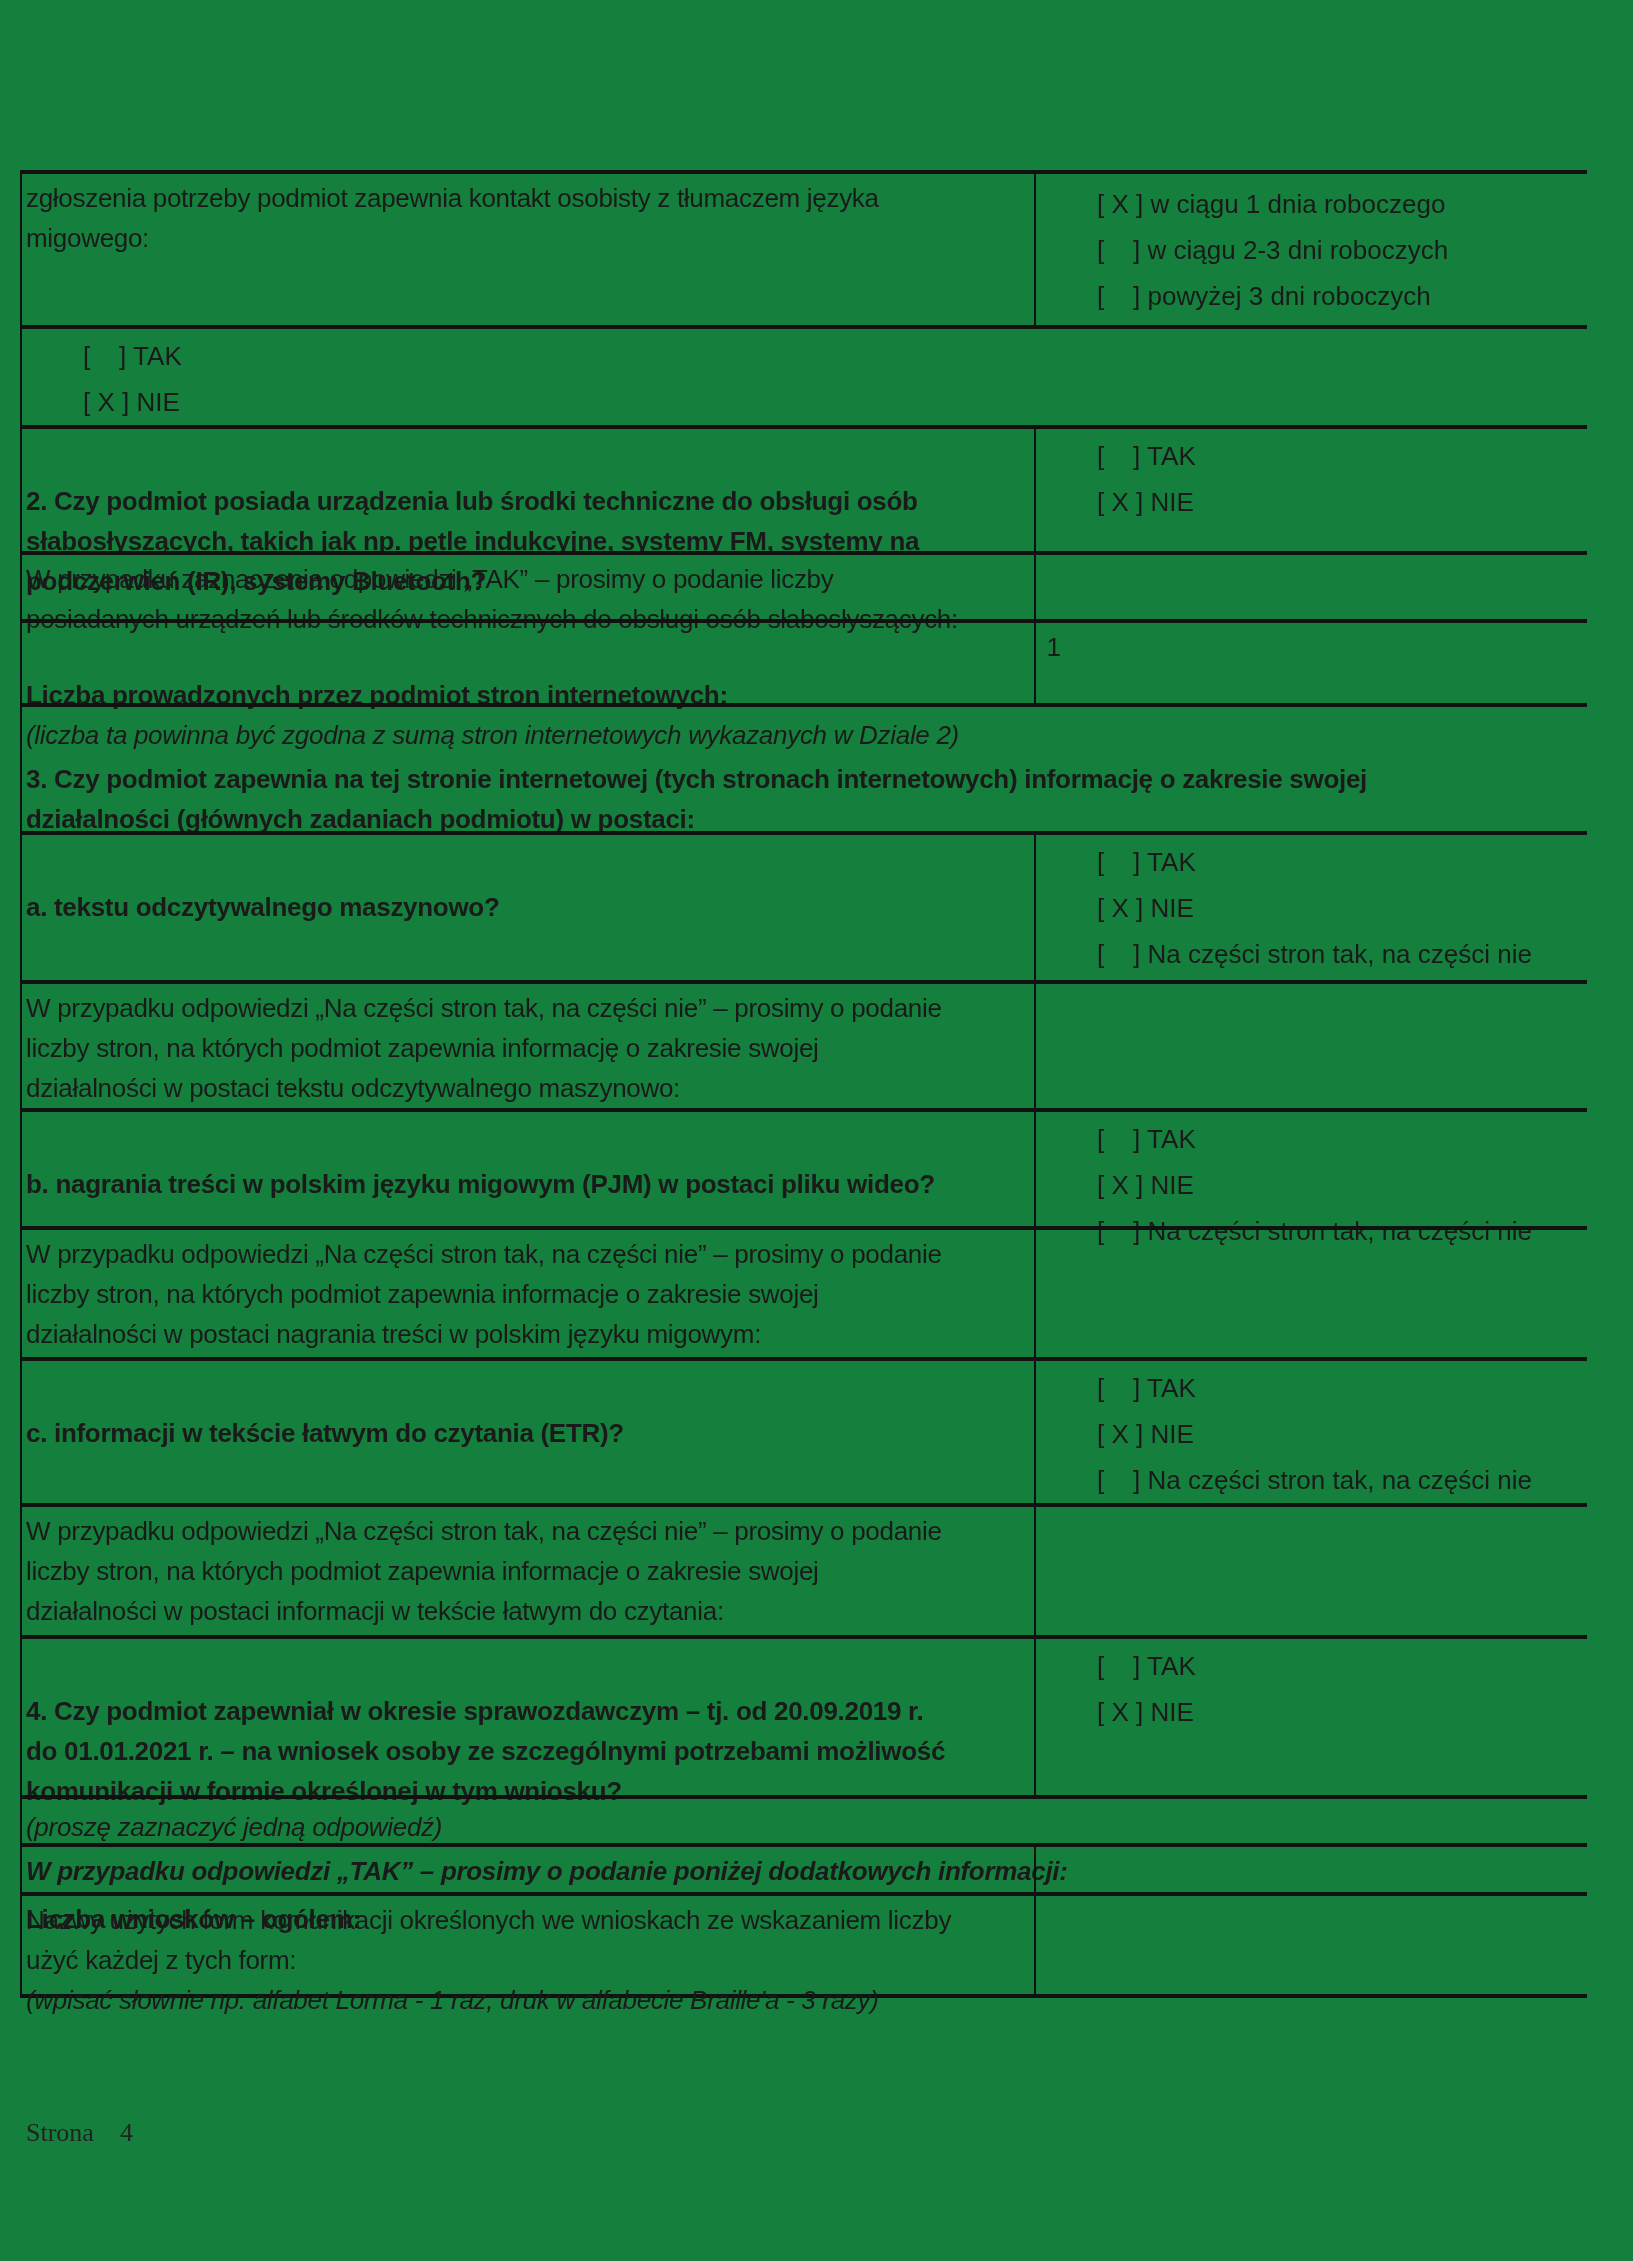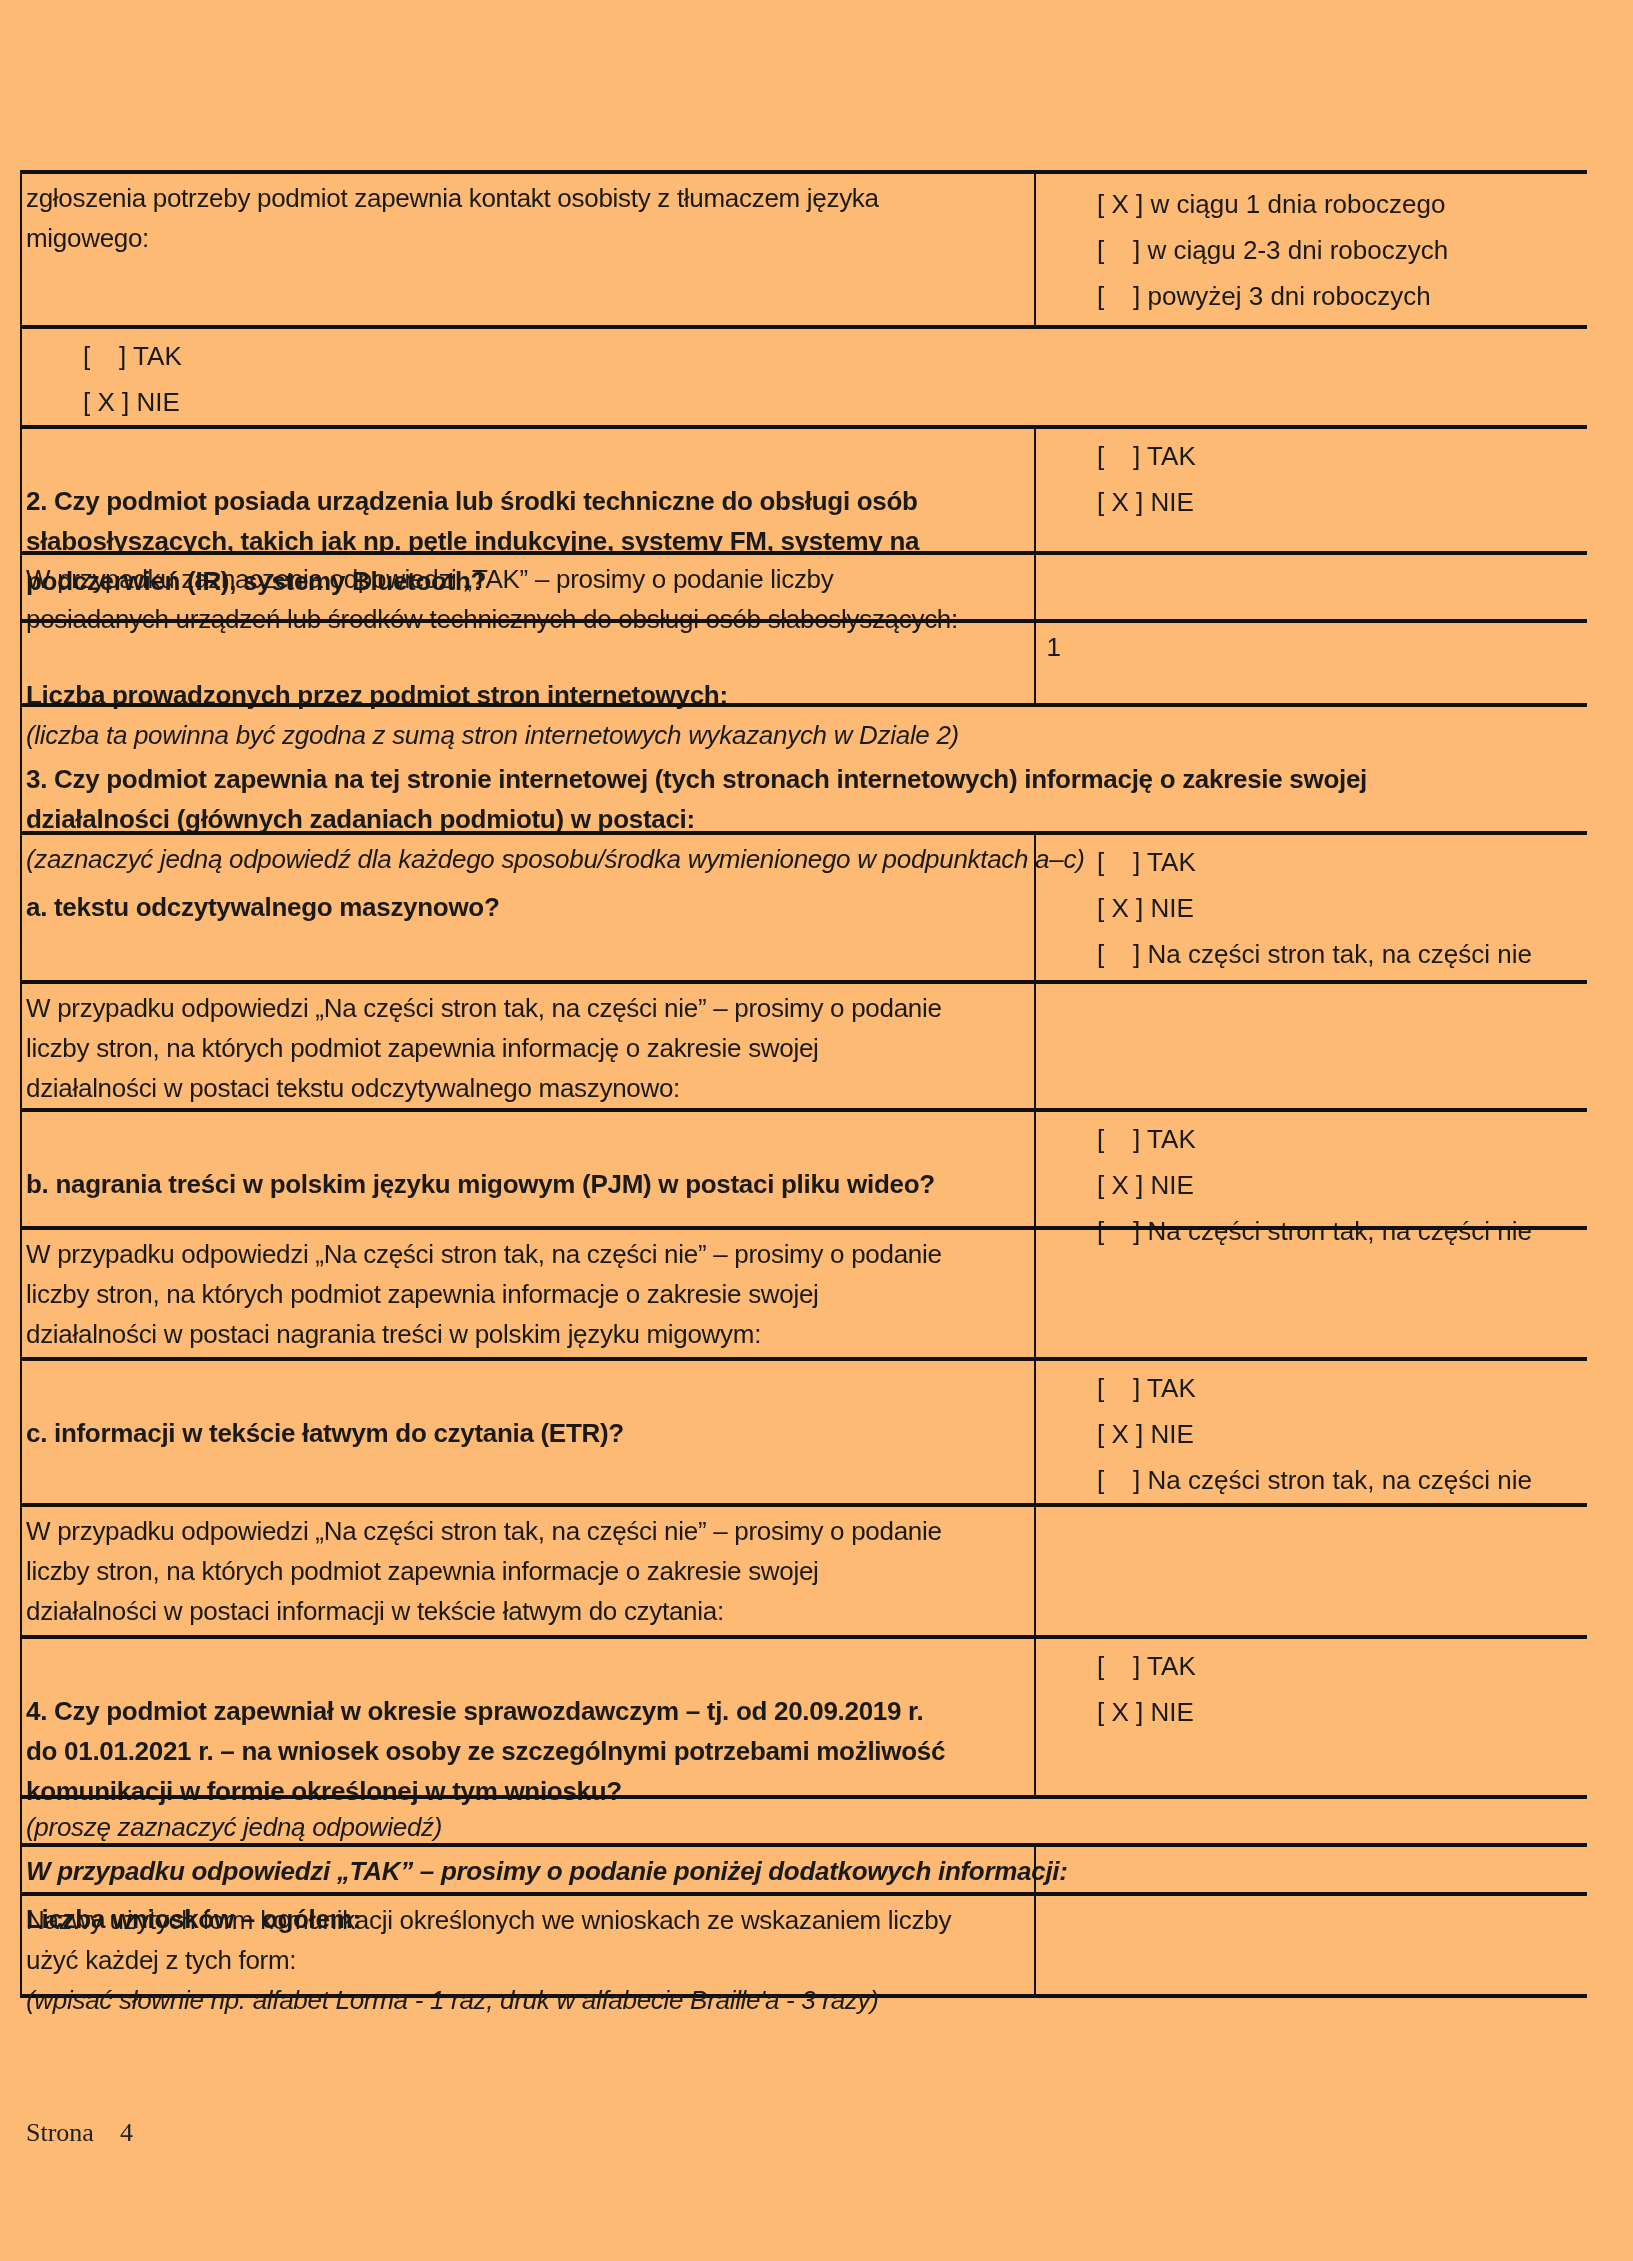--- a/index.html
+++ b/index.html
@@ -1,17 +1,17 @@
 <!DOCTYPE html>
 <html style="font-size:10.5px"><head>
 <meta charset="utf-8">
 <style>
   html, body { margin: 0; padding: 0; background: #ffffff; }
   body { width: 1634px; height: 2261px; position: relative; overflow: hidden; color: #1a1a1a; }
-  .page { position: absolute; left: 0; top: 0; width: 1634px; height: 2261px; background: #fdba74; }
+  .page { position: absolute; left: 0; top: 0; width: 1634px; height: 2261px; background: #15803d; }
   .tbl { position: absolute; left: 20px; top: 170px; width: 1565px; border-left: 2px solid #111; }
   .row { position: relative; display: flex; border-top: 4px solid #111; box-sizing: border-box; }
   .row.last { border-bottom: 4px solid #111; }
   .cell-l { width: 1014px; box-sizing: border-box; padding: 4px 5.3px 4px 4px; border-right: 2px solid #111; }
   .cell-r { flex: 1; box-sizing: border-box; padding: 4px 5.3px 4px 37px; }
   .cell-full { width: 100%; box-sizing: border-box; padding: 4px 5.3px 4px 4px; }
   .cell-val { padding-left: 10.5px; }
   .t { font-family: "Liberation Sans", sans-serif; font-size: 26px; line-height: 40px; letter-spacing: -0.3px; white-space: pre-line; }
   .b { font-weight: bold; margin-top: 48px; }
   .i { font-style: italic; }
@@ -74,21 +74,20 @@
       </div>
       <div class="cell-r cell-val">
         <div class="t">1</div>
       </div>
     </div>
 
     <div class="row" style="height:128px">
       <div class="cell-full">
         <div class="t b">3. Czy podmiot zapewnia na tej stronie internetowej (tych stronach internetowych) informację o zakresie swojej
 działalności (głównych zadaniach podmiotu) w postaci:</div>
-        <div class="t i">(zaznaczyć jedną odpowiedź dla każdego sposobu/środka wymienionego w podpunktach a–c)</div>
       </div>
     </div>
 
     <div class="row" style="height:149px">
       <div class="cell-l">
         <div class="t b">a. tekstu odczytywalnego maszynowo?</div>
       </div>
       <div class="cell-r">
         <div class="opt"><span class="box">[    ]</span><span> TAK</span></div>
         <div class="opt"><span class="box">[ X ]</span><span> NIE</span></div>

